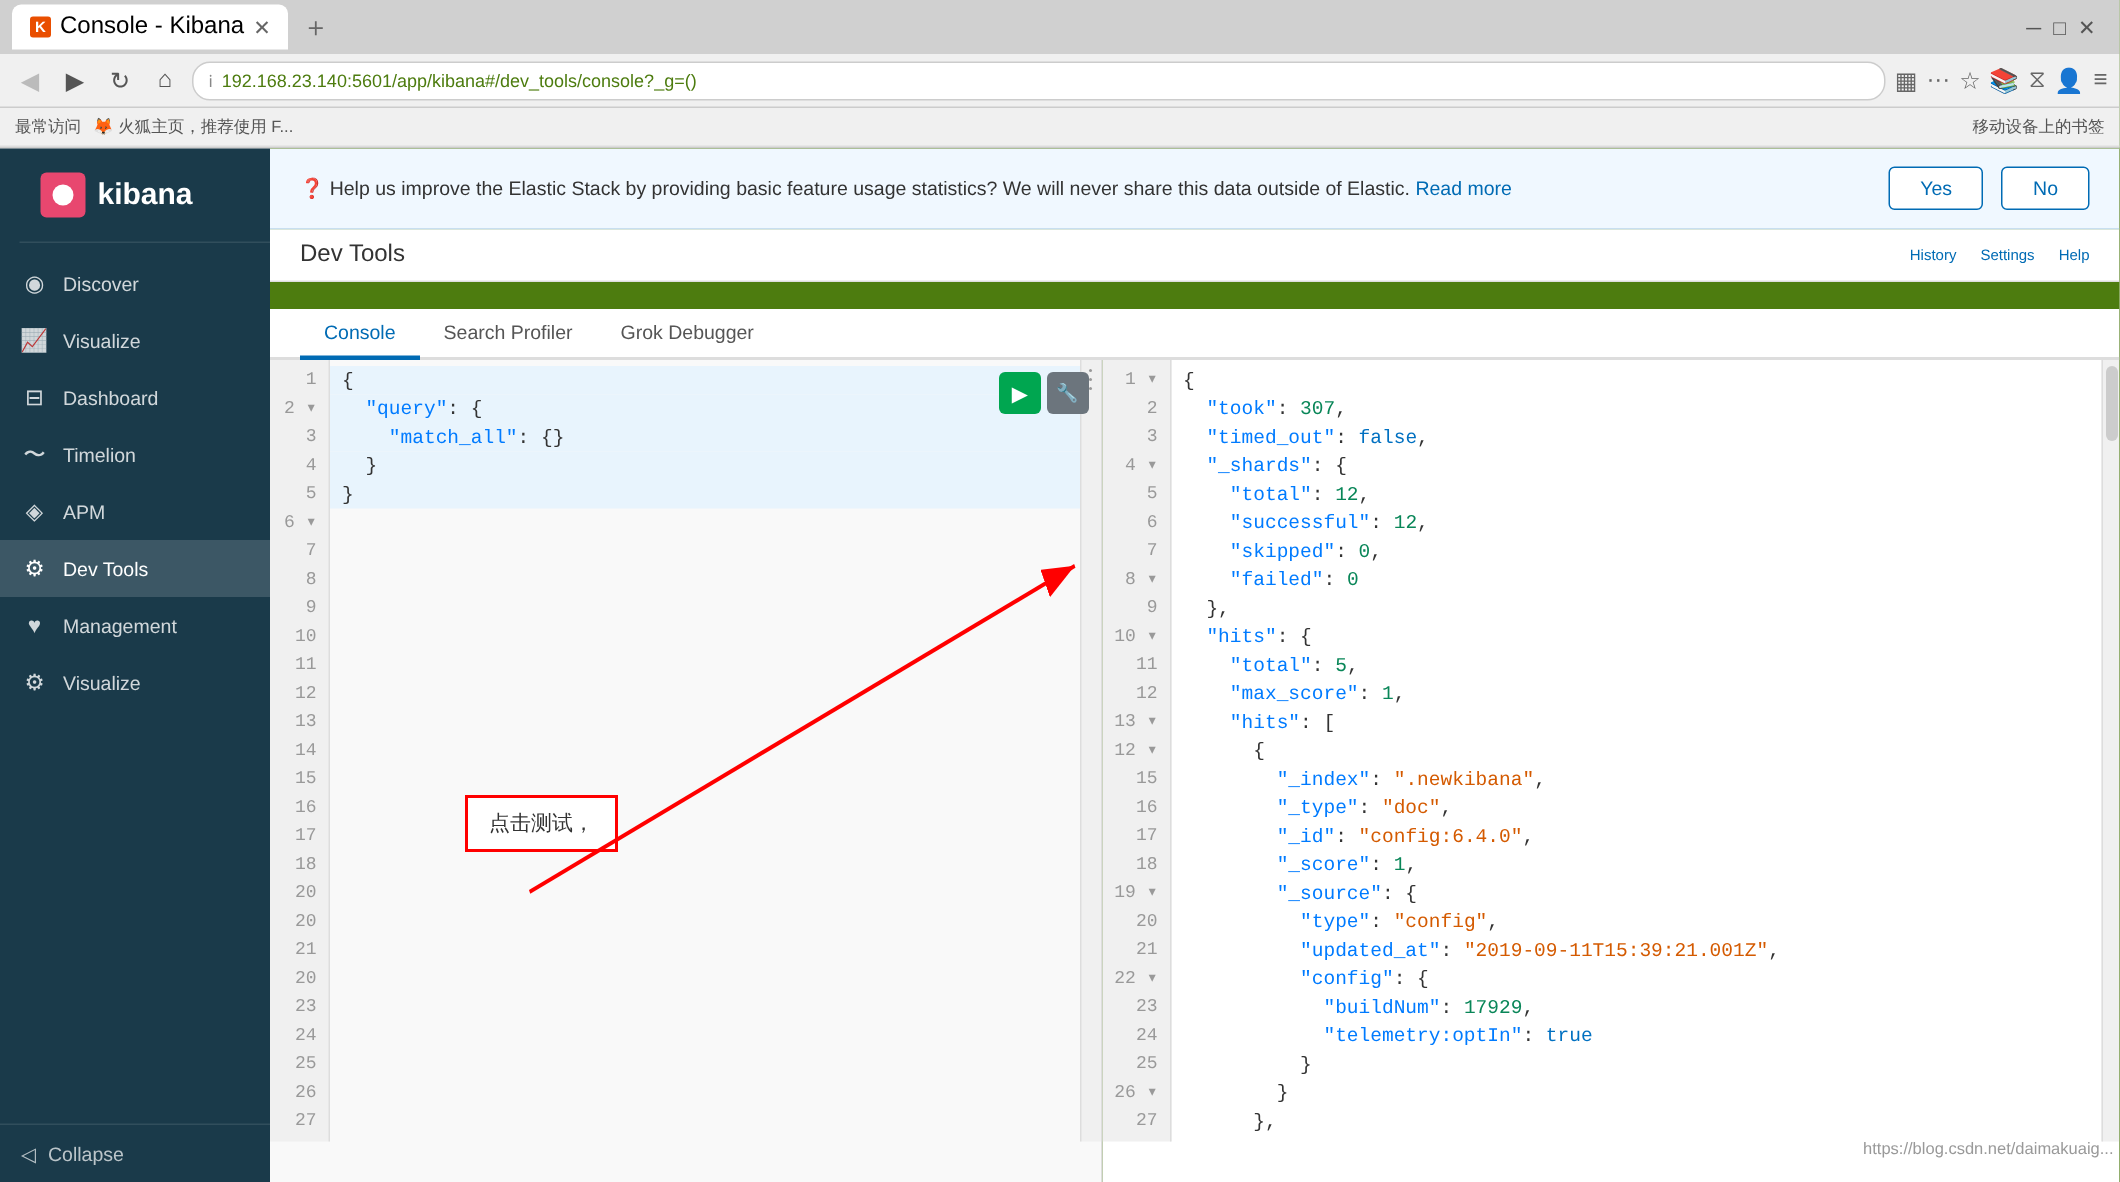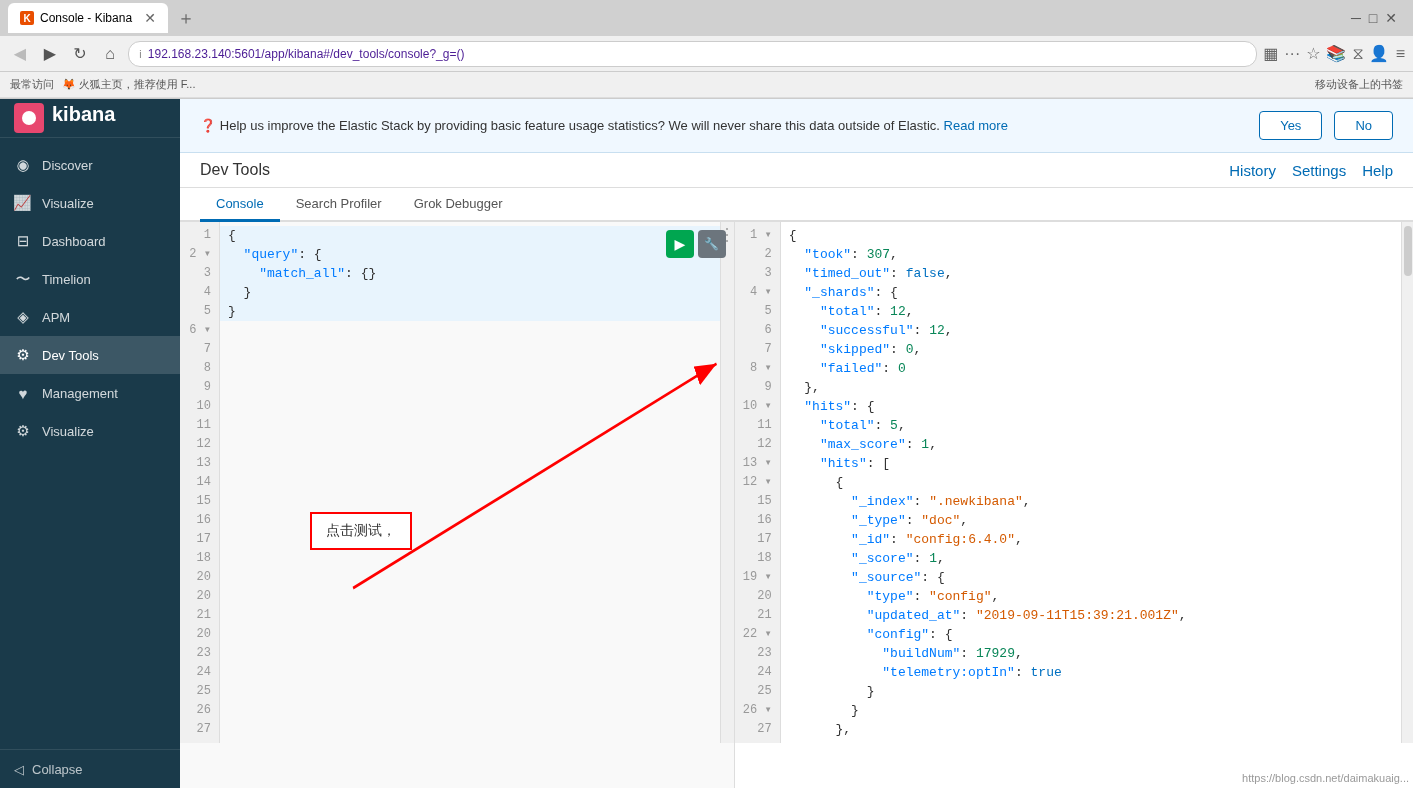--- a/index.html
+++ b/index.html
@@ -3,41 +3,41 @@
   <meta charset="utf-8">
   <style>
     * { margin: 0; padding: 0; box-sizing: border-box; }
     body { font-family: Arial, sans-serif; font-size: 13px; background: #f5f5f5; overflow: hidden; width: 1413px; height: 788px; }
 
     
     .browser-chrome { background: #e8e8e8; border-bottom: 1px solid #ccc; }
     .browser-tabs { display: flex; align-items: center; background: #d0d0d0; height: 36px; padding: 0 8px; gap: 4px; }
     .browser-tab { display: flex; align-items: center; background: white; border-radius: 6px 6px 0 0; padding: 0 12px; height: 30px; font-size: 12px; gap: 6px; min-width: 160px; }
     .browser-tab-icon { width: 14px; height: 14px; background: #e94e00; border-radius: 2px; display: flex; align-items: center; justify-content: center; color: white; font-size: 9px; font-weight: bold; }
-    .browser-tab-title { flex: 1; font-size: 12px; }
+    .browser-tab-title { flex: 1; font-size: 16px; }
     .browser-tab-close { color: #666; cursor: pointer; font-size: 14px; }
     .new-tab-btn { width: 28px; height: 28px; border-radius: 50%; display: flex; align-items: center; justify-content: center; cursor: pointer; font-size: 18px; color: #666; }
 
     .browser-nav { display: flex; align-items: center; background: #f0f0f0; height: 36px; padding: 0 8px; gap: 6px; border-bottom: 1px solid #ccc; }
     .nav-btn { width: 24px; height: 24px; display: flex; align-items: center; justify-content: center; color: #555; font-size: 16px; cursor: pointer; border-radius: 50%; }
     .nav-btn.disabled { color: #bbb; cursor: default; }
     .url-bar { flex: 1; background: white; border: 1px solid #ccc; border-radius: 12px; height: 26px; padding: 0 10px; font-size: 12px; display: flex; align-items: center; gap: 6px; }
-    .url-text { font-size: 12px; color: #4c1d95; }
+    .url-text { font-size: 12px; color: #4d7c0f; }
     .nav-right { display: flex; gap: 6px; align-items: center; }
     .nav-icon { font-size: 16px; color: #666; cursor: pointer; }
 
     .bookmarks-bar { background: #f0f0f0; height: 26px; display: flex; align-items: center; padding: 0 10px; gap: 8px; border-bottom: 1px solid #ddd; font-size: 11px; color: #555; }
     .bookmark-item { display: flex; align-items: center; gap: 3px; cursor: pointer; }
 
     
     .app-container { display: flex; height: calc(788px - 98px); }
 
     
     .sidebar { width: 180px; background: #1a3a4a; color: white; display: flex; flex-direction: column; flex-shrink: 0; }
-    .sidebar-logo { display: flex; gap: 8px; padding: 4px 14px; border-bottom: 1px solid rgba(255,255,255,0.1); }
+    .sidebar-logo { display: flex; align-items: center; gap: 8px; padding: 16px 14px; border-bottom: 1px solid rgba(255,255,255,0.1); margin-left: 13px; }
     .sidebar-logo-icon { width: 30px; height: 30px; background: #e8476f; border-radius: 4px; display: flex; align-items: center; justify-content: center; }
     .sidebar-logo-text { font-size: 20px; font-weight: bold; color: white; }
     .sidebar-nav { flex: 1; padding: 8px 0; }
     .sidebar-item { display: flex; align-items: center; gap: 10px; padding: 10px 14px; cursor: pointer; color: rgba(255,255,255,0.8); font-size: 13px; }
     .sidebar-item.active { background: rgba(255,255,255,0.15); color: white; }
     .sidebar-item-icon { width: 18px; height: 18px; display: flex; align-items: center; justify-content: center; font-size: 15px; }
     .sidebar-collapse { display: flex; align-items: center; gap: 8px; padding: 12px 14px; border-top: 1px solid rgba(255,255,255,0.1); color: rgba(255,255,255,0.7); cursor: pointer; font-size: 13px; }
 
     
     .main-content { flex: 1; background: #4d7c0f; overflow: hidden; display: flex; flex-direction: column; }
@@ -45,24 +45,24 @@
     
     .banner { background: #f0f8ff; border-bottom: 1px solid #c8dff0; padding: 12px 20px; display: flex; align-items: center; gap: 12px; flex-wrap: wrap; }
     .banner-text { font-size: 13px; color: #333; flex: 1; }
     .banner-link { color: #006bb4; text-decoration: none; }
     .banner-btn { border: 1px solid #006bb4; background: white; color: #006bb4; padding: 6px 20px; cursor: pointer; font-size: 13px; border-radius: 4px; }
 
     
     .devtools-header { display: flex; justify-content: space-between; align-items: center; padding: 8px 20px; border-bottom: 1px solid #ddd; background: white; }
     .devtools-title { font-size: 16px; color: #333; font-weight: 400; }
     .devtools-actions { display: flex; gap: 16px; }
-    .devtools-action { color: #006bb4; cursor: pointer; font-size: 15px; background: none; border: none; }
-
-    
-    .tabs-bar { display: flex; border-bottom: 2px solid #ddd; padding: 0 20px; background: white; }
+    .devtools-action { color: #006bb4; cursor: pointer; font-size: 10px; background: none; border: none; }
+
+    
+    .tabs-bar { display: flex; border-bottom: 2px solid #ddd; padding: 0 20px; background: white; margin-top: 18px; }
     .tab { padding: 8px 16px; cursor: pointer; font-size: 13px; color: #555; border-bottom: 3px solid transparent; margin-bottom: -2px; }
     .tab.active { color: #006bb4; border-bottom-color: #006bb4; font-weight: 500; }
 
     
     .editor-area { display: flex; flex: 1; overflow: hidden; }
 
     
     .editor-panel { width: 45%; border-right: 1px solid #ddd; display: flex; flex-direction: column; position: relative; }
     .editor-content { flex: 1; overflow-y: auto; background: #f9f9f9; font-family: 'Courier New', monospace; font-size: 13px; }
     .editor-lines { display: flex; }
@@ -91,21 +91,21 @@
 
     
     .c-key { color: #007bff; }
     .c-str { color: #d45a00; }
     .c-num { color: #098658; }
     .c-bool { color: #0070c1; }
     .c-punct { color: #333; }
     .c-keyword { color: #569cd6; }
 
     
-    .watermark { position: fixed; bottom: 4px; right: 4px; font-size: 11px; color: #999; z-index: 100; }
+    .watermark { position: fixed; bottom: 16px; right: 4px; font-size: 11px; color: #999; z-index: 100; }
 
     
     .arrow-svg-container { position: absolute; top: 0; left: 0; width: 100%; height: 100%; pointer-events: none; z-index: 11; }
   </style>
 </head>
 <body>
 
 <div class="browser-chrome">
   <div class="browser-tabs">
     <div class="browser-tab">

